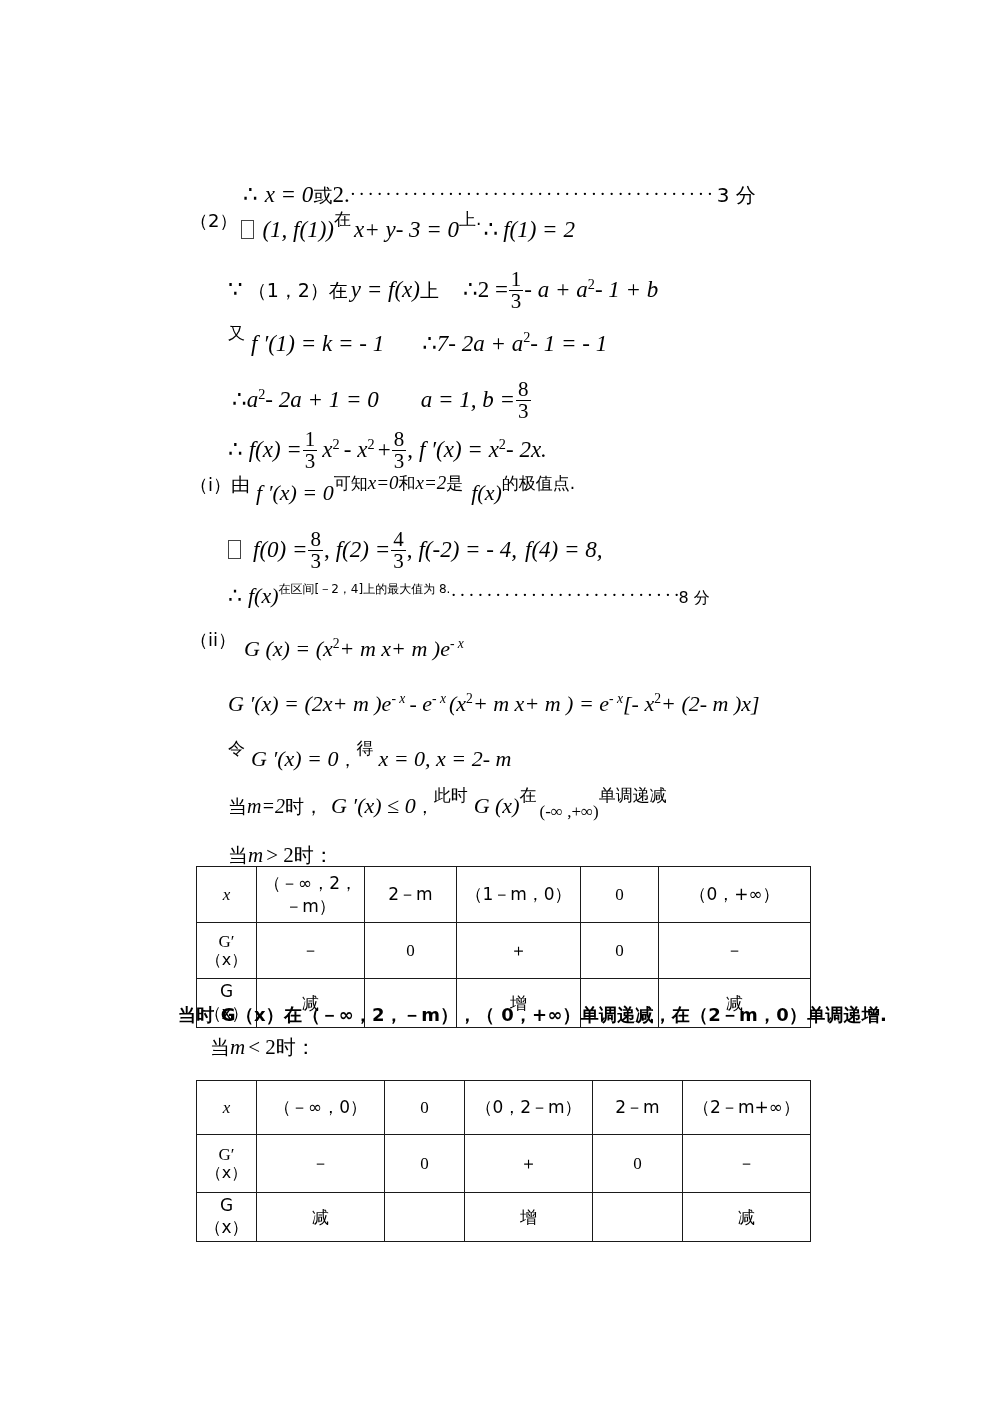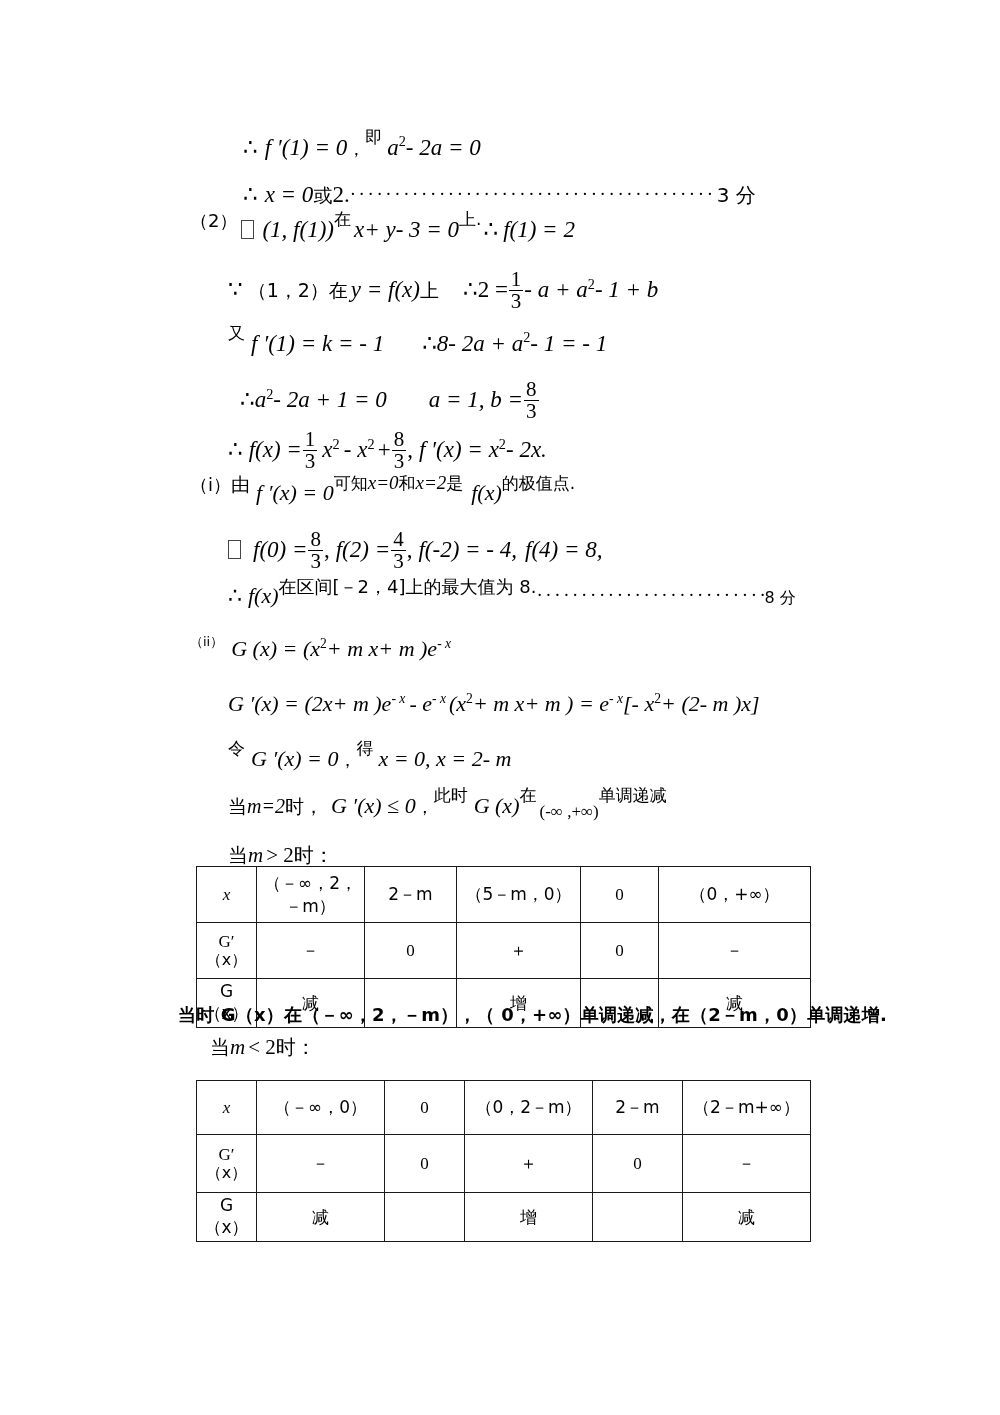--- a/index.html
+++ b/index.html
@@ -124,62 +124,59 @@
     font-size: 18px;
     white-space: nowrap;
     letter-spacing: 0.2px;
   }
 </style>
 </head>
 <body>
 
 <div class="page">
 
-  <div class="line" style="left:243px; top:134px; font-size:23px;">
-    <span class="mn">∴</span><span style="display:inline-block;width:7px"></span><span class="mi">f ′(1) = 0</span><span class="cjk" style="font-size:18px">，</span><span class="small-cjk-up">即</span><span style="display:inline-block;width:5px"></span><span class="mi">a</span><span class="supn">2</span><span class="mi">- 2a = 0</span>
-  </div>
 
   <div class="line" style="left:243px; top:183px; font-size:23px;">
     <span class="mn">∴</span><span style="display:inline-block;width:7px"></span><span class="mi">x = 0</span><span class="cjk" style="font-size:19px">或</span><span class="mn">2.</span><span class="leader" style="width:367px;"></span><span class="cjk" style="font-size:20px">3 分</span>
   </div>
 
   <div class="line" style="left:190px; top:218px; font-size:23px;">
     <span class="cjk" style="font-size:18px; position:relative; top:-10px;">（2）</span><span style="display:inline-block;width:4px"></span><span class="tiny-box"></span><span style="display:inline-block;width:8px"></span><span class="mi">(1, f(1))</span><span class="small-cjk-up">在</span><span style="display:inline-block;width:3px"></span><span class="mi">x+ y- 3 = 0</span><span class="small-cjk-up">上.</span><span style="display:inline-block;width:2px"></span><span class="mn">∴</span><span style="display:inline-block;width:5px"></span><span class="mi">f(1) = 2</span>
   </div>
 
   <div class="line" style="left:228px; top:270px; font-size:23px;">
     <span class="mn">∵</span><span style="display:inline-block;width:5px"></span><span class="cjk" style="font-size:19px">（1，2）</span><span class="cjk" style="font-size:19px">在</span><span style="display:inline-block;width:3px"></span><span class="mi">y = f(x)</span><span class="cjk" style="font-size:19px">上</span><span style="display:inline-block;width:24px"></span><span class="mn">∴</span><span class="mn">2 =</span><span class="frac" style="font-size:21px"><span class="num">1</span><span class="den">3</span></span><span class="mi">- a + a</span><span class="supn">2</span><span class="mi">- 1 + b</span>
   </div>
 
   <div class="line" style="left:228px; top:330px; font-size:23px;">
-    <span class="small-cjk-up">又</span><span style="display:inline-block;width:6px"></span><span class="mi">f ′(1) = k = - 1</span><span style="display:inline-block;width:38px"></span><span class="mn">∴</span><span class="mi">8- 2a + a</span><span class="supn">2</span><span class="mi">- 1 = - 1</span>
-  </div>
-
-  <div class="line" style="left:240px; top:380px; font-size:23px;">
+    <span class="small-cjk-up">又</span><span style="display:inline-block;width:6px"></span><span class="mi">f ′(1) = k = - 1</span><span style="display:inline-block;width:38px"></span><span class="mn">∴</span><span class="mi">7- 2a + a</span><span class="supn">2</span><span class="mi">- 1 = - 1</span>
+  </div>
+
+  <div class="line" style="left:232px; top:380px; font-size:23px;">
     <span class="mn">∴</span><span class="mi">a</span><span class="supn">2</span><span class="mi">- 2a + 1 = 0</span><span style="display:inline-block;width:42px"></span><span class="mi">a = 1, b =</span><span class="frac" style="font-size:21px"><span class="num">8</span><span class="den">3</span></span>
   </div>
 
   <div class="line" style="left:228px; top:430px; font-size:23px;">
     <span class="mn">∴</span><span style="display:inline-block;width:6px"></span><span class="mi">f(x) =</span><span class="frac" style="font-size:21px"><span class="num">1</span><span class="den">3</span></span><span style="display:inline-block;width:4px"></span><span class="mi">x</span><span class="supn">2</span><span style="display:inline-block;width:4px"></span><span class="mn">-</span><span style="display:inline-block;width:6px"></span><span class="mi">x</span><span class="supn">2</span><span style="display:inline-block;width:3px"></span><span class="mn">+</span><span class="frac" style="font-size:21px"><span class="num">8</span><span class="den">3</span></span><span class="mn">,</span><span style="display:inline-block;width:6px"></span><span class="mi">f ′(x) = x</span><span class="supn">2</span><span class="mi">- 2x.</span>
   </div>
 
   <div class="line" style="left:190px; top:482px; font-size:22px;">
     <span class="cjk" style="font-size:18px; position:relative; top:-9px;">（i）</span><span class="cjk" style="font-size:19px; position:relative; top:-9px;">由</span><span style="display:inline-block;width:6px"></span><span class="mi">f ′(x) = 0</span><span class="small-cjk-up" style="top:-11px">可知</span><span class="mi" style="font-size:19px; position:relative; top:-11px;">x=0</span><span class="small-cjk-up" style="top:-11px">和</span><span class="mi" style="font-size:19px; position:relative; top:-11px;">x=2</span><span class="small-cjk-up" style="top:-11px">是</span><span style="display:inline-block;width:8px"></span><span class="mi">f(x)</span><span class="small-cjk-up" style="top:-11px">的极值点.</span>
   </div>
 
   <div class="line" style="left:228px; top:530px; font-size:23px;">
     <span class="tiny-box"></span><span style="display:inline-block;width:12px"></span><span class="mi">f(0) =</span><span class="frac" style="font-size:21px"><span class="num">8</span><span class="den">3</span></span><span class="mn">,</span><span style="display:inline-block;width:6px"></span><span class="mi">f(2) =</span><span class="frac" style="font-size:21px"><span class="num">4</span><span class="den">3</span></span><span class="mn">,</span><span style="display:inline-block;width:6px"></span><span class="mi">f(-2) = - 4,</span><span style="display:inline-block;width:8px"></span><span class="mi">f(4) = 8,</span>
   </div>
 
   <div class="line" style="left:228px; top:585px; font-size:22px;">
-    <span class="mn">∴</span><span style="display:inline-block;width:6px"></span><span class="mi">f(x)</span><span class="small-cjk-up" style="top:-10px; font-size:18px;">在区间[－2，4]上的最大值为 8.</span><span class="leader" style="width:228px;"></span><span class="cjk" style="font-size:16px">8 分</span>
+    <span class="mn">∴</span><span style="display:inline-block;width:6px"></span><span class="mi">f(x)</span><span class="small-cjk-up" style="top:-10px; font-size:12px;">在区间[－2，4]上的最大值为 8.</span><span class="leader" style="width:228px;"></span><span class="cjk" style="font-size:16px">8 分</span>
   </div>
 
   <div class="line" style="left:190px; top:637px; font-size:22px;">
-    <span class="cjk" style="font-size:13px; position:relative; top:-10px;">（ii）</span><span style="display:inline-block;width:8px"></span><span class="mi">G (x) = (x</span><span class="supn">2</span><span class="mi">+ m x+ m )e</span><span class="sup">- x</span>
+    <span class="cjk" style="font-size:18px; position:relative; top:-10px;">（ii）</span><span style="display:inline-block;width:8px"></span><span class="mi">G (x) = (x</span><span class="supn">2</span><span class="mi">+ m x+ m )e</span><span class="sup">- x</span>
   </div>
 
   <div class="line" style="left:228px; top:692px; font-size:22px;">
     <span class="mi">G ′(x) = (2x+ m )e</span><span class="sup">- x</span><span style="display:inline-block;width:4px"></span><span class="mi">-  e</span><span class="sup">- x</span><span style="display:inline-block;width:3px"></span><span class="mi">(x</span><span class="supn">2</span><span class="mi">+ m x+ m ) = e</span><span class="sup">- x</span><span class="mi">[- x</span><span class="supn">2</span><span class="mi">+ (2- m )x]</span>
   </div>
 
   <div class="line" style="left:228px; top:748px; font-size:22px;">
     <span class="small-cjk-up">令</span><span style="display:inline-block;width:6px"></span><span class="mi">G ′(x) = 0</span><span class="cjk" style="font-size:18px">，</span><span class="small-cjk-up">得</span><span style="display:inline-block;width:5px"></span><span class="mi">x = 0, x = 2- m</span>
   </div>
 
@@ -198,21 +195,21 @@
         <col style="width:92px">
       <col style="width:124px">
         <col style="width:78px">
         <col style="width:152px">
     </colgroup>
     <tbody>
       <tr style="height:56px">
         <td><span class="it">x</span></td>
         <td><span class="cell-cjk">（－∞，2，－m）</span></td>
         <td><span class="cell-cjk">2－m</span></td>
-        <td><span class="cell-cjk">（5－m，0）</span></td>
+        <td><span class="cell-cjk">（1－m，0）</span></td>
         <td><span>0</span></td>
         <td><span class="cell-cjk">（0，+∞）</span></td>
       </tr>
       <tr style="height:56px">
         <td>
           <span class="gprime">G′</span>
           <span class="gprime cell-cjk" style="font-size:16px">（x）</span>
         </td>
         <td><span>－</span></td>
         <td><span>0</span></td>

